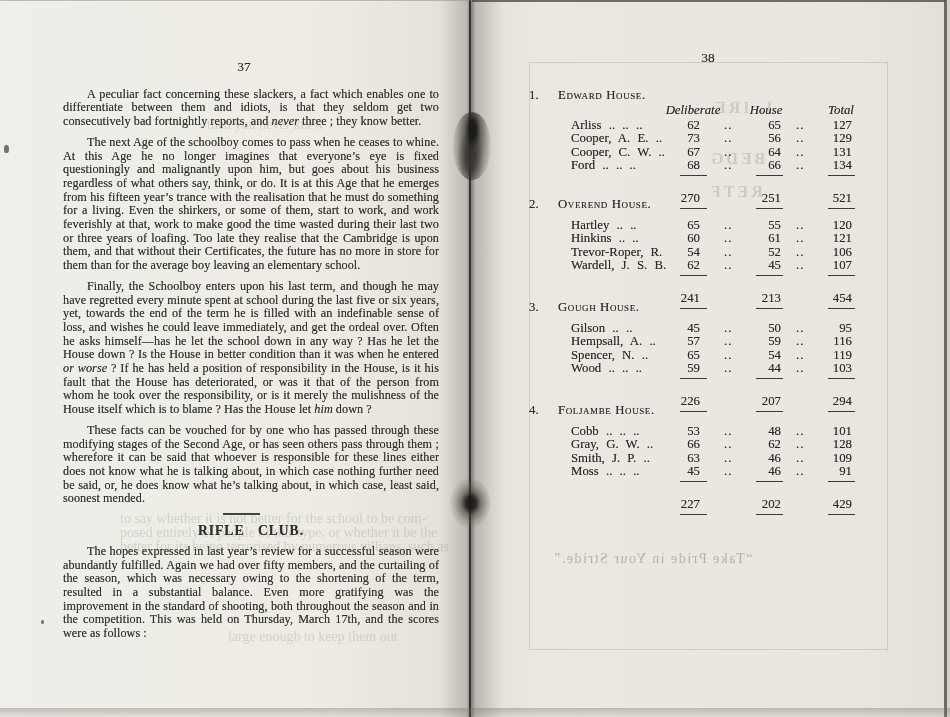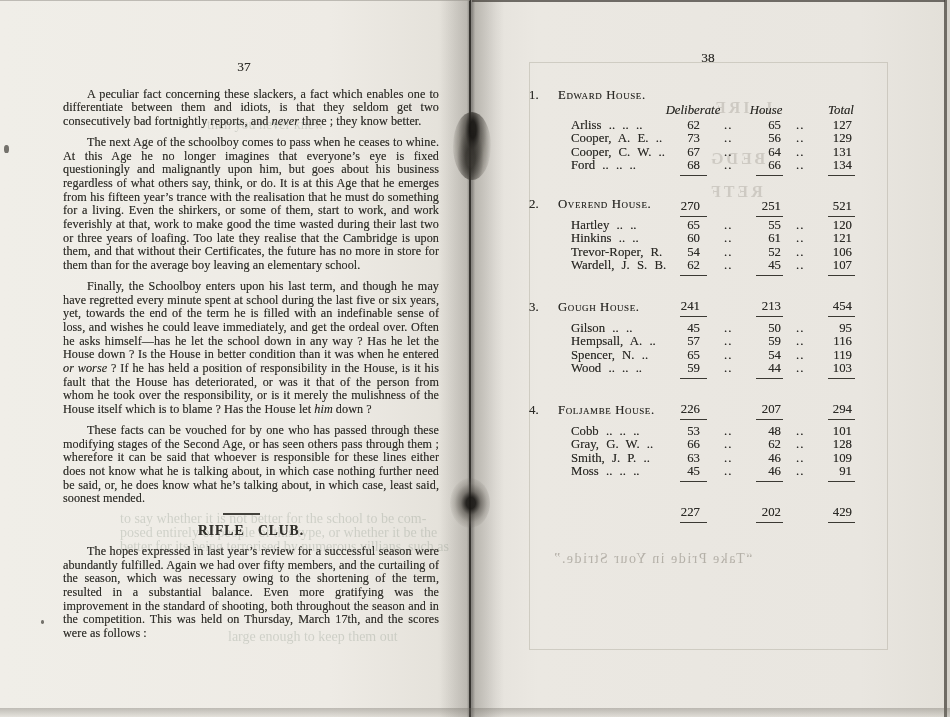--- a/index.html
+++ b/index.html
@@ -56,21 +56,21 @@
   .srow{position:relative;height:13.45px;}
   .c-name{position:absolute;left:43px;word-spacing:4px;white-space:nowrap;text-align:center;}
   .c-del{position:absolute;right:188px;}
   .c-rap{position:absolute;right:107px;}
   .c-tot{position:absolute;right:36px;}
   .c-sep{position:absolute;letter-spacing:1px;}
   .c-sep.s1{left:196px}.c-sep.s2{left:268px}
   .rules{position:relative;height:6px;margin-top:3px;}
   .rl{position:absolute;width:27px;height:1.5px;background:#3b3933;}
   .rl.r1{left:152px}.rl.r2{left:228px}.rl.r3{left:300px}
-  .totals{margin-top:18px;height:14px;}
+  .totals{margin-top:10px;height:14px;}
   
   .ghost{position:absolute;pointer-events:none;white-space:nowrap;}
   .g-box{left:529px;top:62px;width:357px;height:586px;border:1px solid rgba(150,145,132,.32);}
   .g-slogan{left:545px;top:551px;width:215px;text-align:center;font-size:14px;
       letter-spacing:1.5px;color:#8a857b;opacity:.55;transform:scaleX(-1);filter:blur(.4px);}
   .g-frag{font-size:16px;font-weight:bold;letter-spacing:3px;color:#8f8a80;
       opacity:.30;transform:scaleX(-1);filter:blur(.7px);}
   .gf1{left:712px;top:99px}.gf2{left:708px;top:150px}.gf3{left:708px;top:183px}
   .g-left{font-size:14px;color:#7d8a7c;opacity:.28;filter:blur(.4px);}
   .gl-mid{left:207px;top:117px;}

